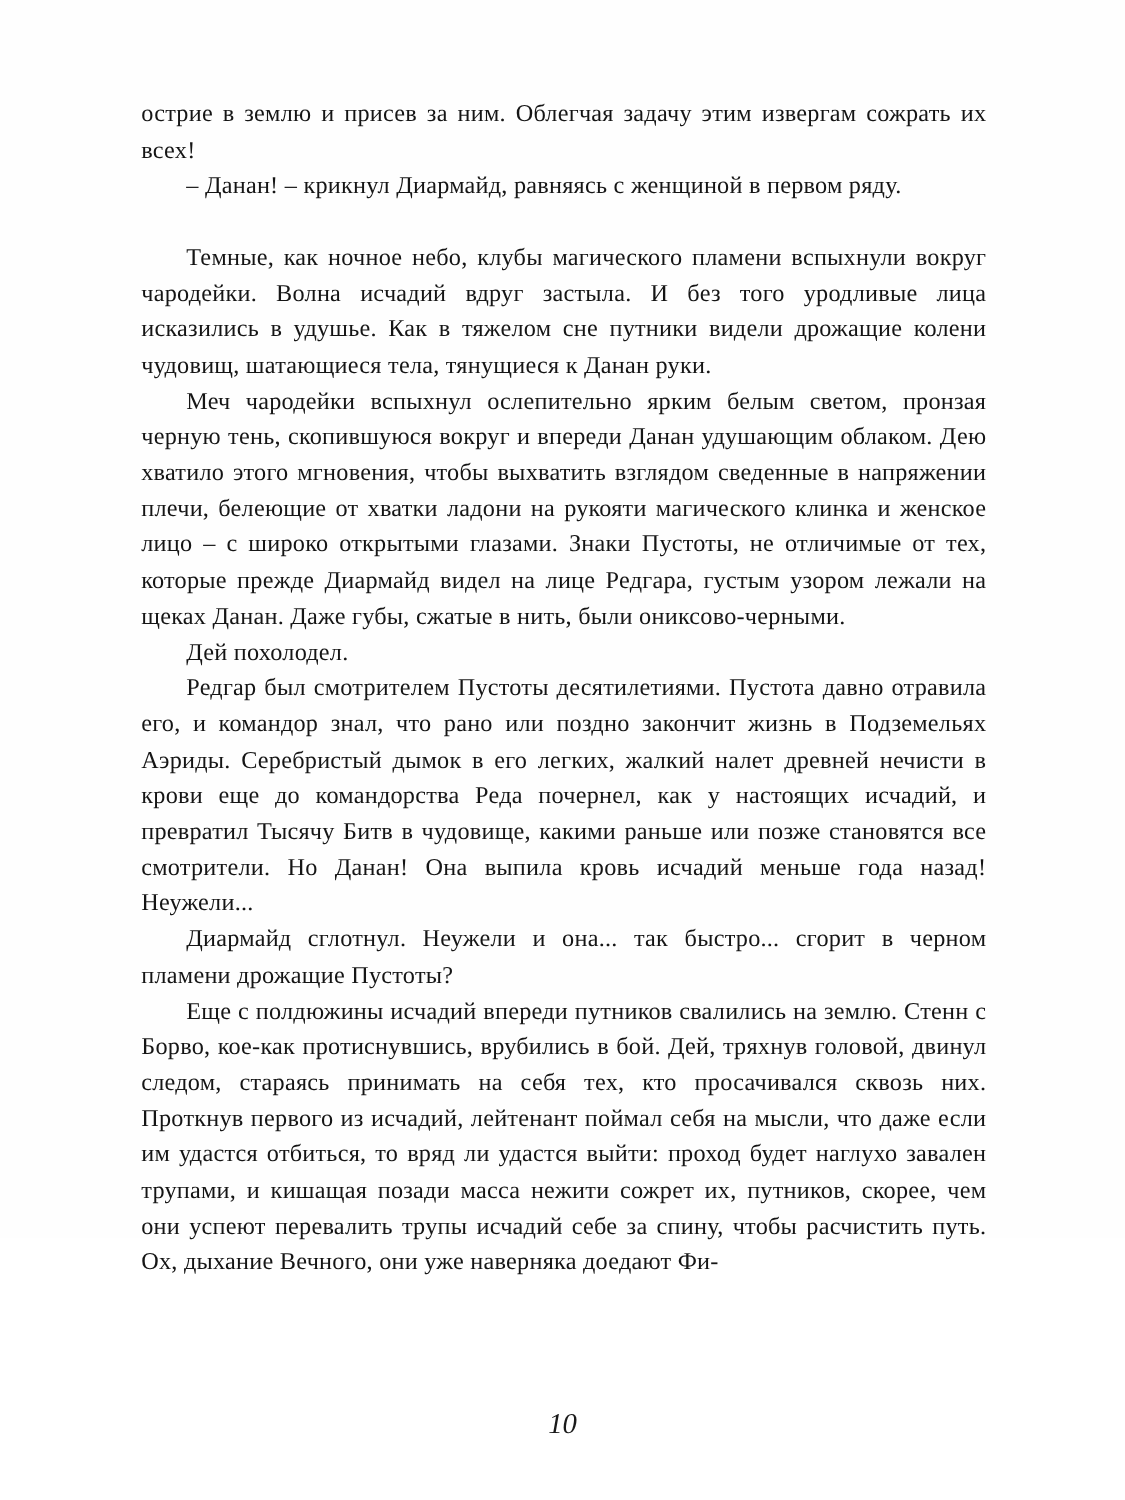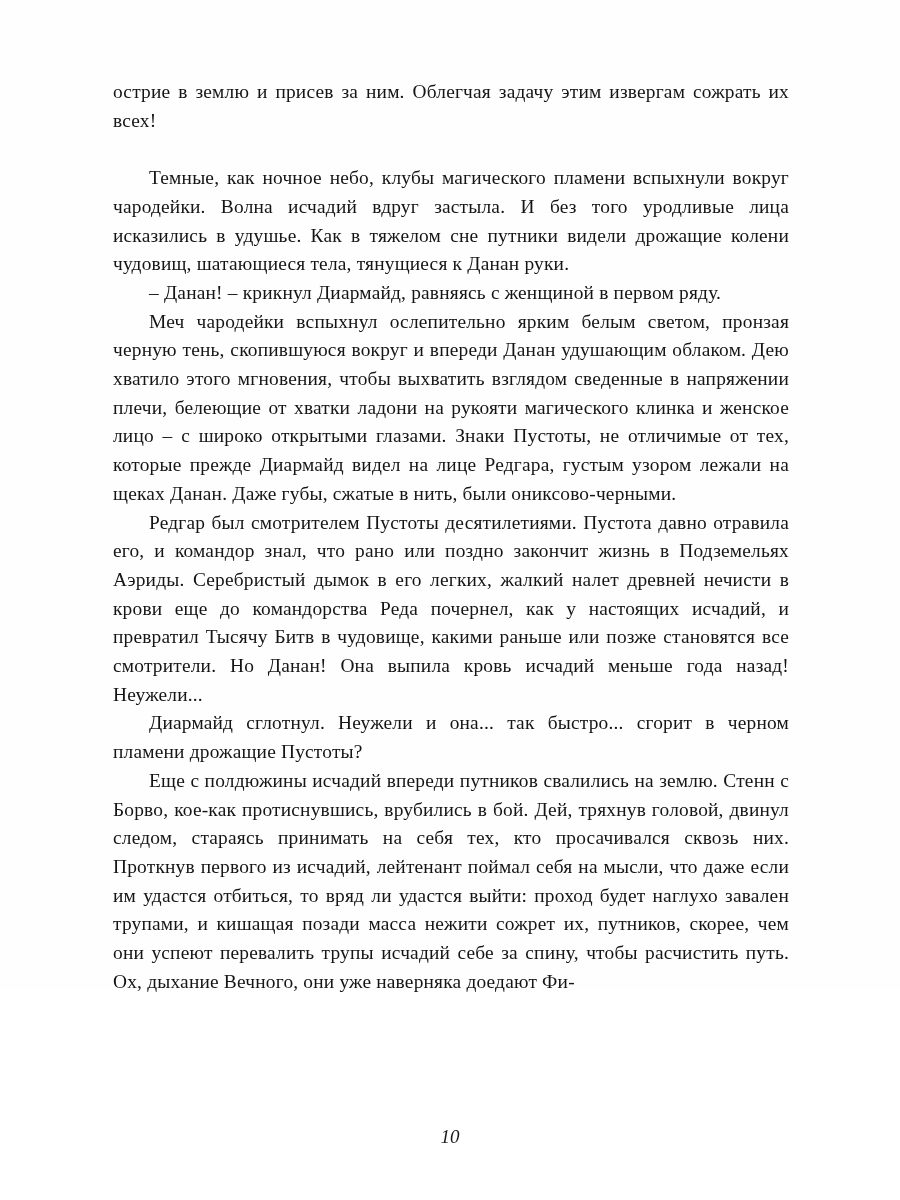--- a/index.html
+++ b/index.html
@@ -46,39 +46,40 @@
     margin-top: 28.7px;
   }
   .folio {
     position: absolute;
     top: 1126px;
     left: 0;
     width: 900px;
     text-align: center;
     font-family: "Liberation Serif", "DejaVu Serif", serif;
     font-style: italic;
-    font-size: 19px;
+    font-size: 23px;
     color: #1a1a1a;
   }
 </style>
 </head>
 <body>
 
 <div class="page">
   <div class="text-column">
 
     <p class="para">острие в землю и присев за ним. Облегчая задачу этим извергам сожрать их всех!</p>
 
 
+    <p class="para indent">– Данан! – крикнул Диармайд, равняясь с женщиной в первом ряду.</p>
+
     <p class="para indent gap-before">Темные, как ночное небо, клубы магического пламени вспыхнули вокруг чародейки. Волна исчадий вдруг застыла. И без того уродливые лица исказились в удушье. Как в тяжелом сне путники видели дрожащие колени чудовищ, шатающиеся тела, тянущиеся к Данан руки.</p>
-
-    <p class="para indent">– Данан! – крикнул Диармайд, равняясь с женщиной в первом ряду.</p>
 
     <p class="para indent">Меч чародейки вспыхнул ослепительно ярким белым светом, пронзая черную тень, скопившуюся вокруг и впереди Данан удушающим облаком. Дею хватило этого мгновения, чтобы выхватить взглядом сведенные в напряжении плечи, белеющие от хватки ладони на рукояти магического клинка и женское лицо – с широко открытыми глазами. Знаки Пустоты, не отличимые от тех, которые прежде Диармайд видел на лице Редгара, густым узором лежали на щеках Данан. Даже губы, сжатые в нить, были ониксово-черными.</p>
 
+    <p class="para indent">Дей похолодел.</p>
 
     <p class="para indent">Редгар был смотрителем Пустоты десятилетиями. Пустота давно отравила его, и командор знал, что рано или поздно закончит жизнь в Подземельях Аэриды. Серебристый дымок в его легких, жалкий налет древней нечисти в крови еще до командорства Реда почернел, как у настоящих исчадий, и превратил Тысячу Битв в чудовище, какими раньше или позже становятся все смотрители. Но Данан! Она выпила кровь исчадий меньше года назад! Неужели...</p>
 
     <p class="para indent">Диармайд сглотнул. Неужели и она... так быстро... сгорит в черном пламени дрожащие Пустоты?</p>
 
     <p class="para indent">Еще с полдюжины исчадий впереди путников свалились на землю. Стенн с Борво, кое-как протиснувшись, врубились в бой. Дей, тряхнув головой, двинул следом, стараясь принимать на себя тех, кто просачивался сквозь них. Проткнув первого из исчадий, лейтенант поймал себя на мысли, что даже если им удастся отбиться, то вряд ли удастся выйти: проход будет наглухо завален трупами, и кишащая позади масса нежити сожрет их, путников, скорее, чем они успеют перевалить трупы исчадий себе за спину, чтобы расчистить путь. Ох, дыхание Вечного, они уже наверняка доедают Фи-</p>
 
   </div>
 
   <div class="folio">10</div>

